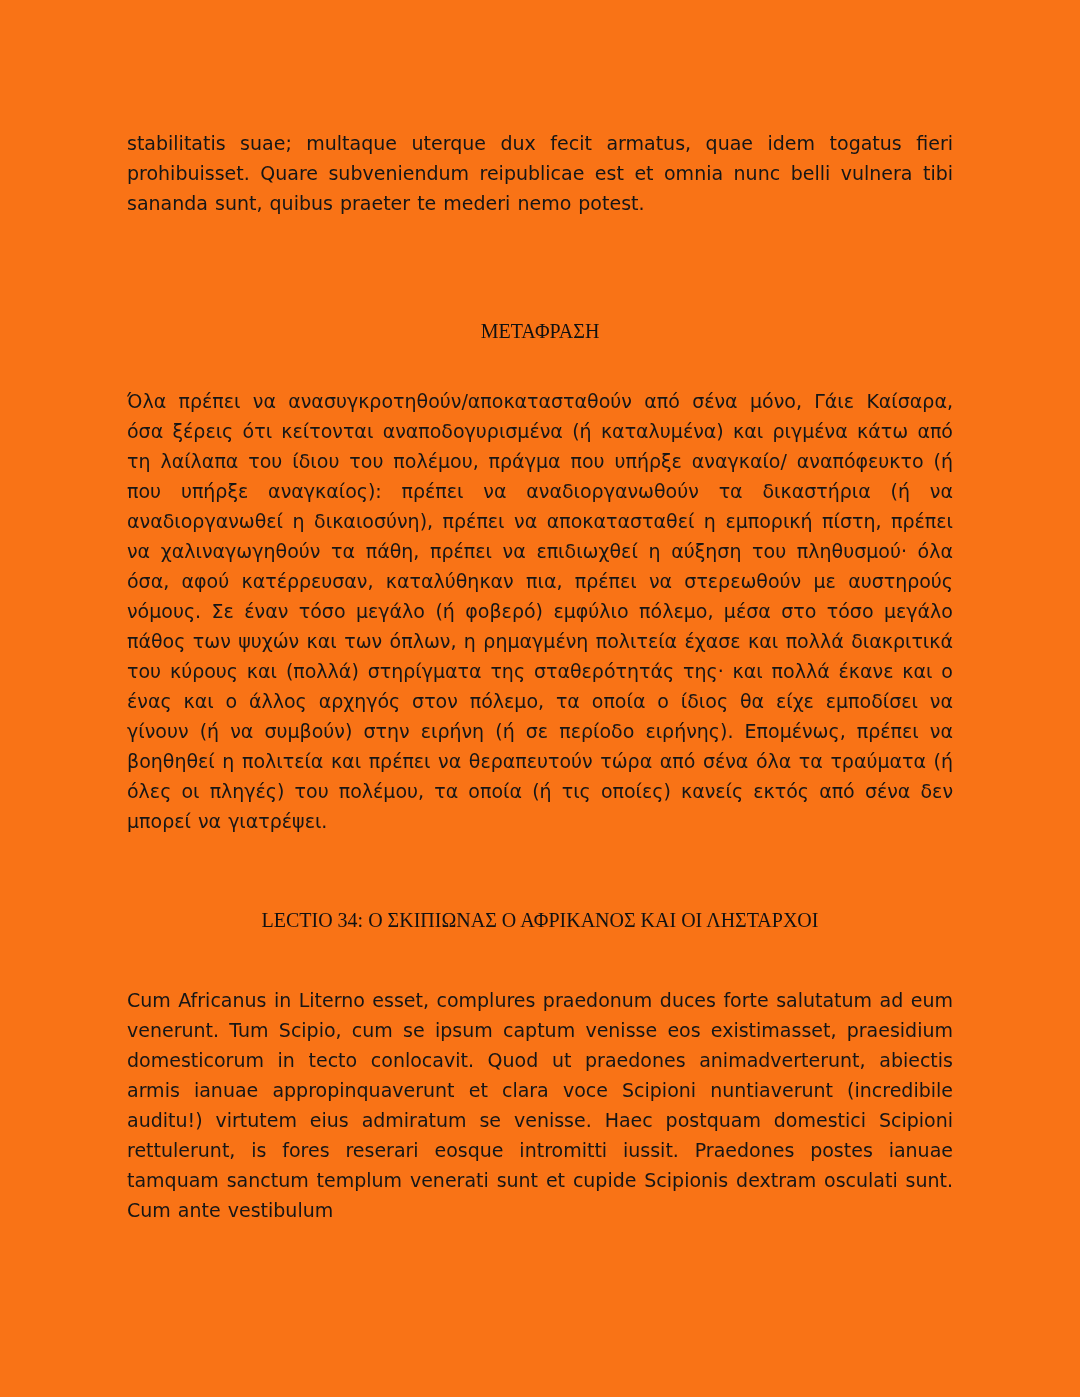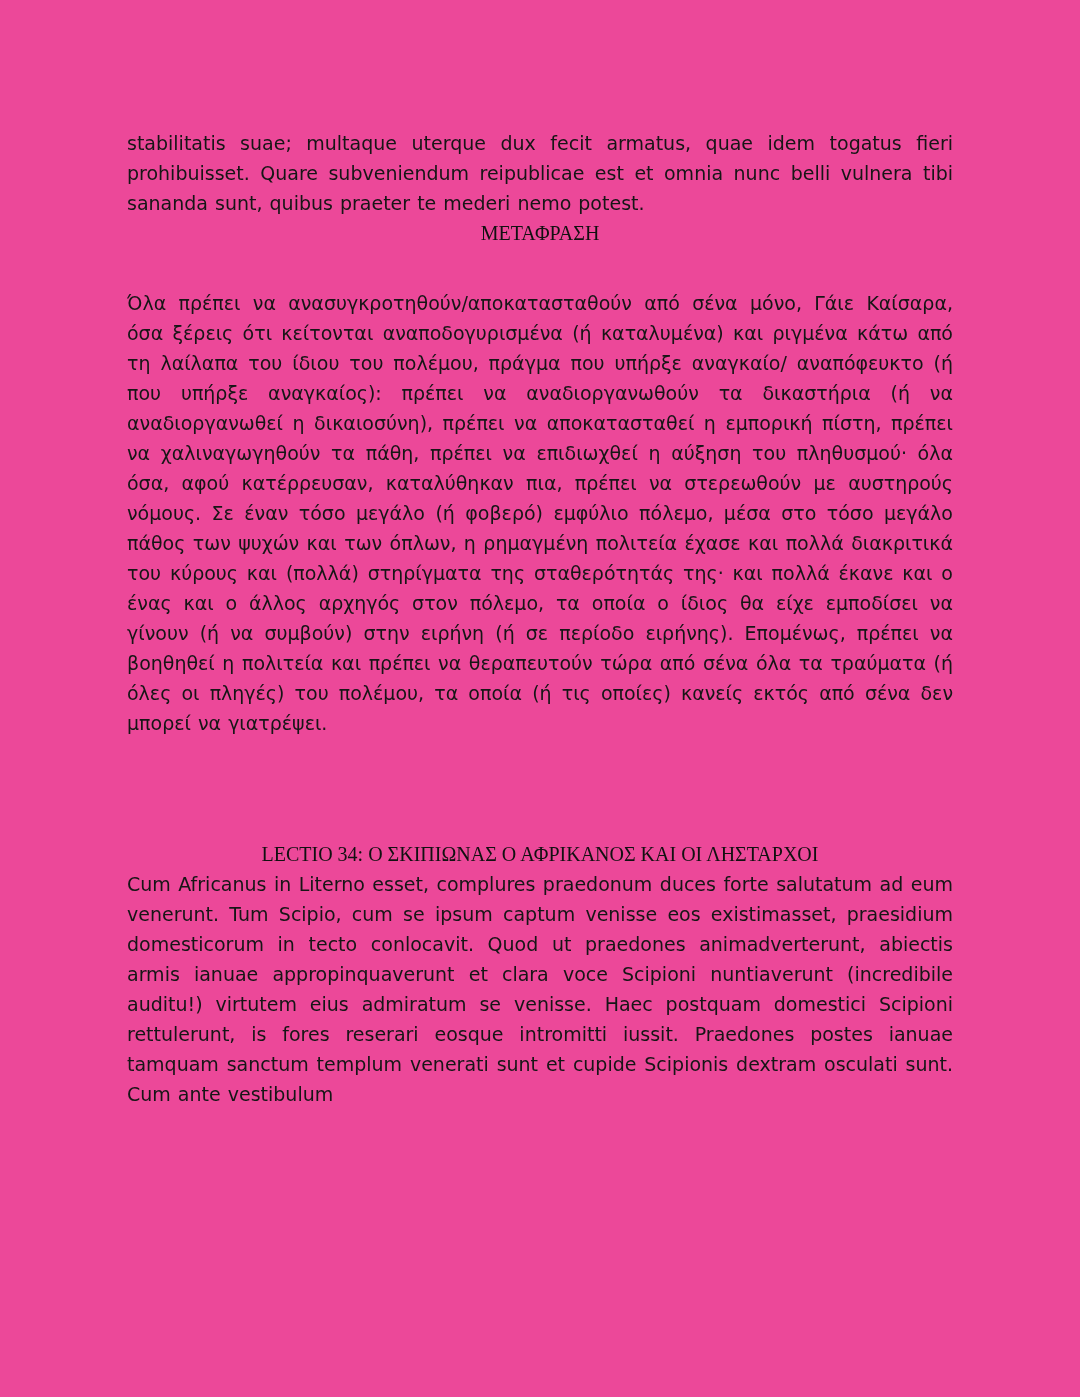--- a/index.html
+++ b/index.html
@@ -4,21 +4,21 @@
 <style>
   html, body {
     margin: 0;
     padding: 0;
     background: #ffffff;
   }
   .page {
     position: relative;
     width: 1080px;
     height: 1397px;
-    background: #ec4899;
+    background: #f97316;
     box-sizing: border-box;
     padding: 128px 127px 0 127px;
     color: #161616;
     overflow: hidden;
   }
   .body-par {
     font-family: "DejaVu Sans", "Liberation Sans", sans-serif;
     font-size: 19px;
     line-height: 30px;
     text-align: justify;
@@ -27,24 +27,24 @@
   }
   .ser-heading {
     font-family: "Liberation Serif", "DejaVu Serif", serif;
     font-size: 20px;
     font-weight: 400;
     line-height: 30px;
     text-align: center;
     margin: 0;
     color: #111111;
   }
-  .h-metafrasi { }
+  .h-metafrasi { margin-top: 98px; }
   .par-greek   { margin-top: 40px; }
-  .h-lectio    { margin-top: 101px; }
-  .par-lectio  { }
+  .h-lectio    { margin-top: 69px; }
+  .par-lectio  { margin-top: 50px; }
 </style>
 </head>
 <body>
 
 <div class="page">
 
   <p class="body-par par-latin-top">stabilitatis suae; multaque uterque dux fecit armatus, quae idem togatus fieri prohibuisset. Quare subveniendum reipublicae est et omnia nunc belli vulnera tibi sananda sunt, quibus praeter te mederi nemo potest.</p>
 
   <div class="ser-heading h-metafrasi">ΜΕΤΑΦΡΑΣΗ</div>
 

